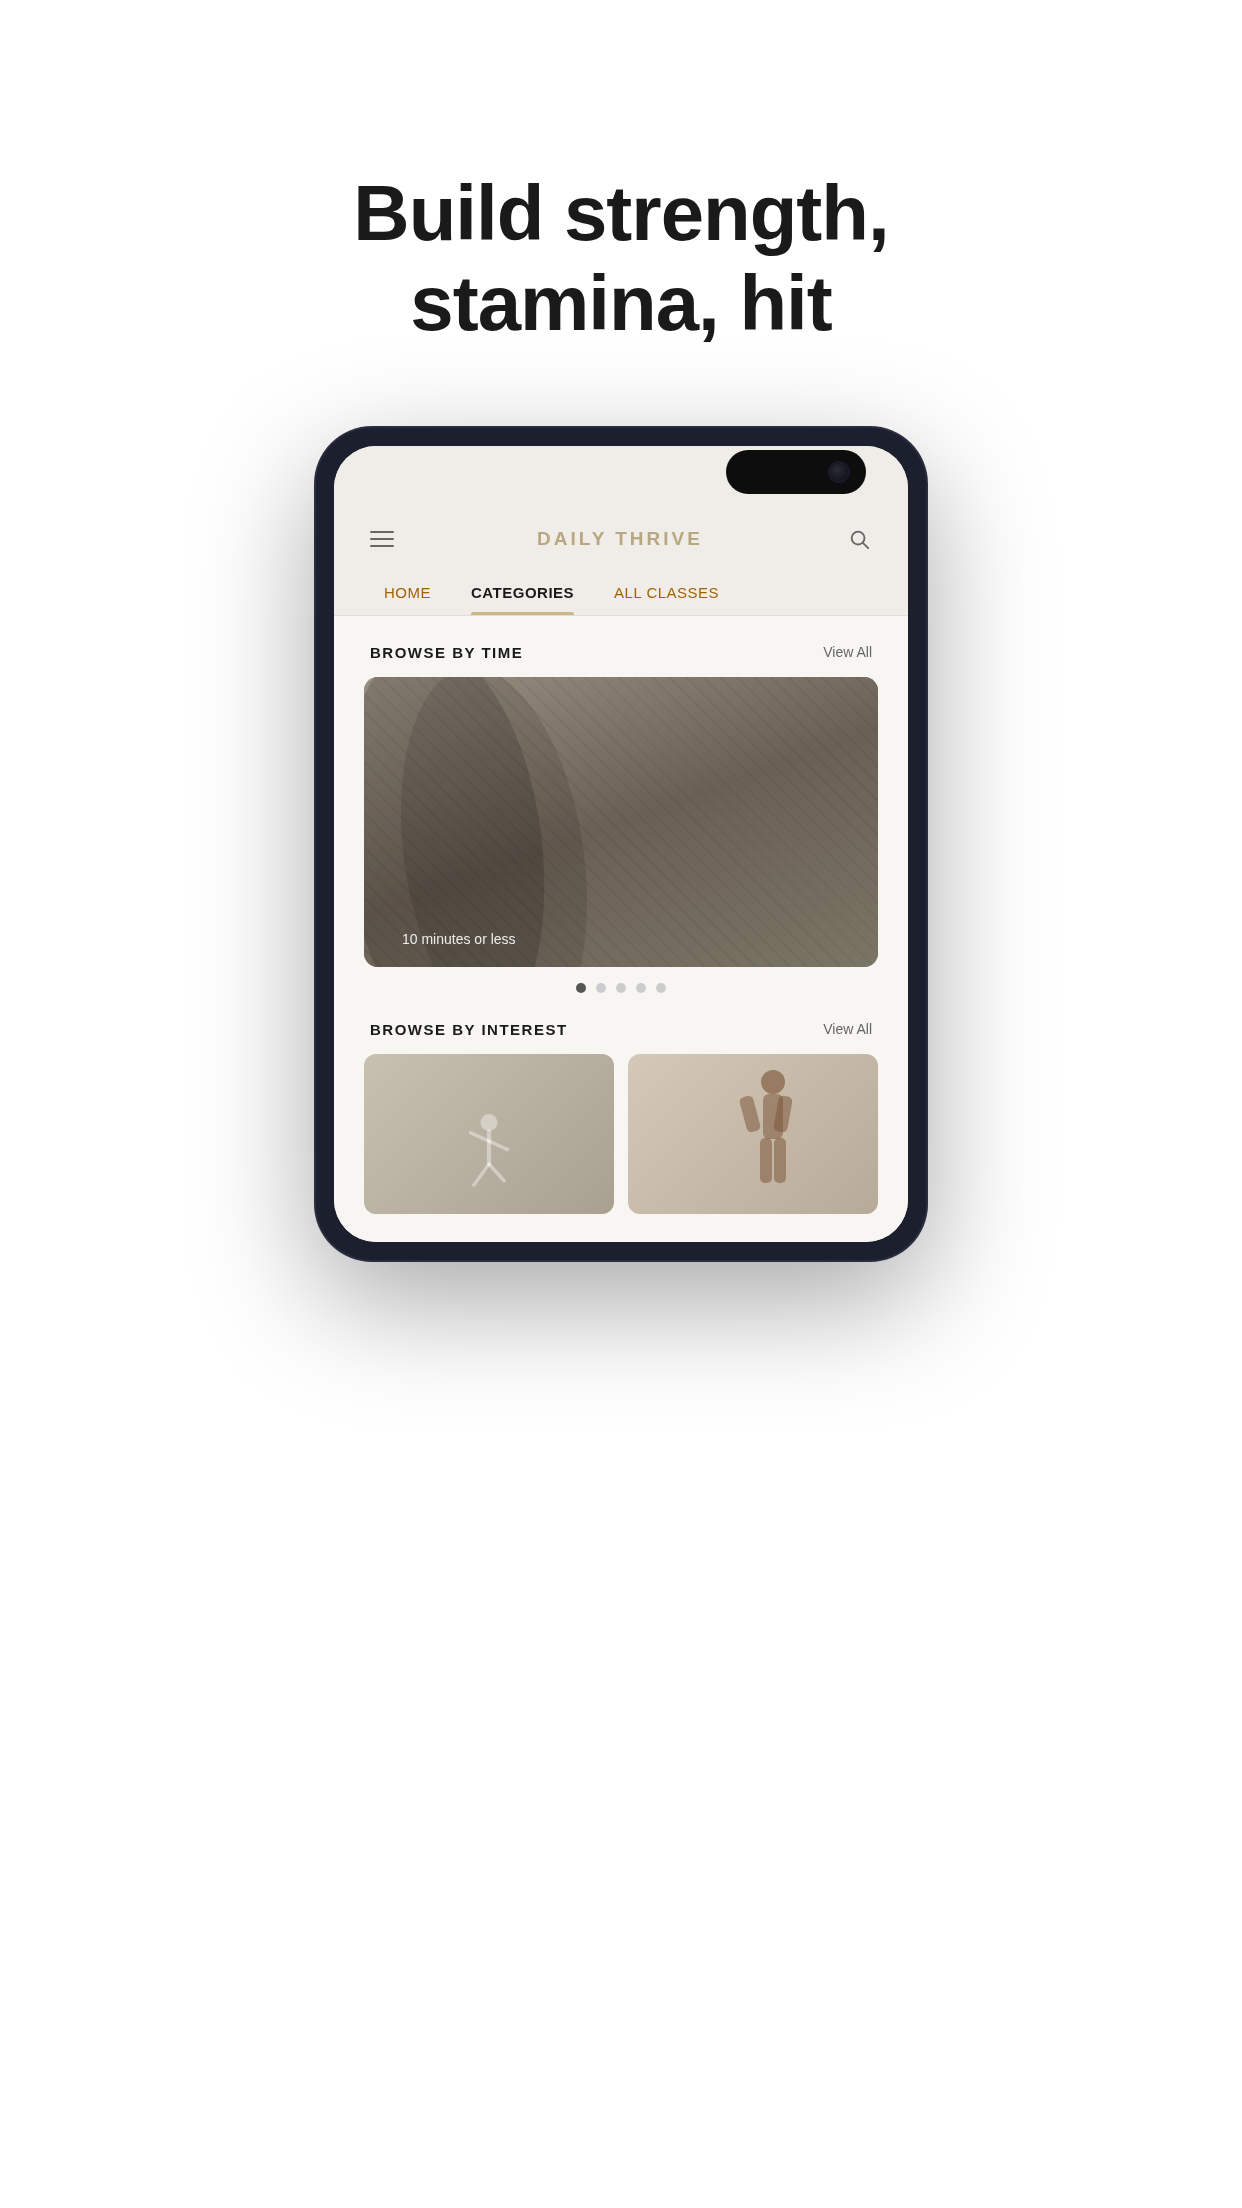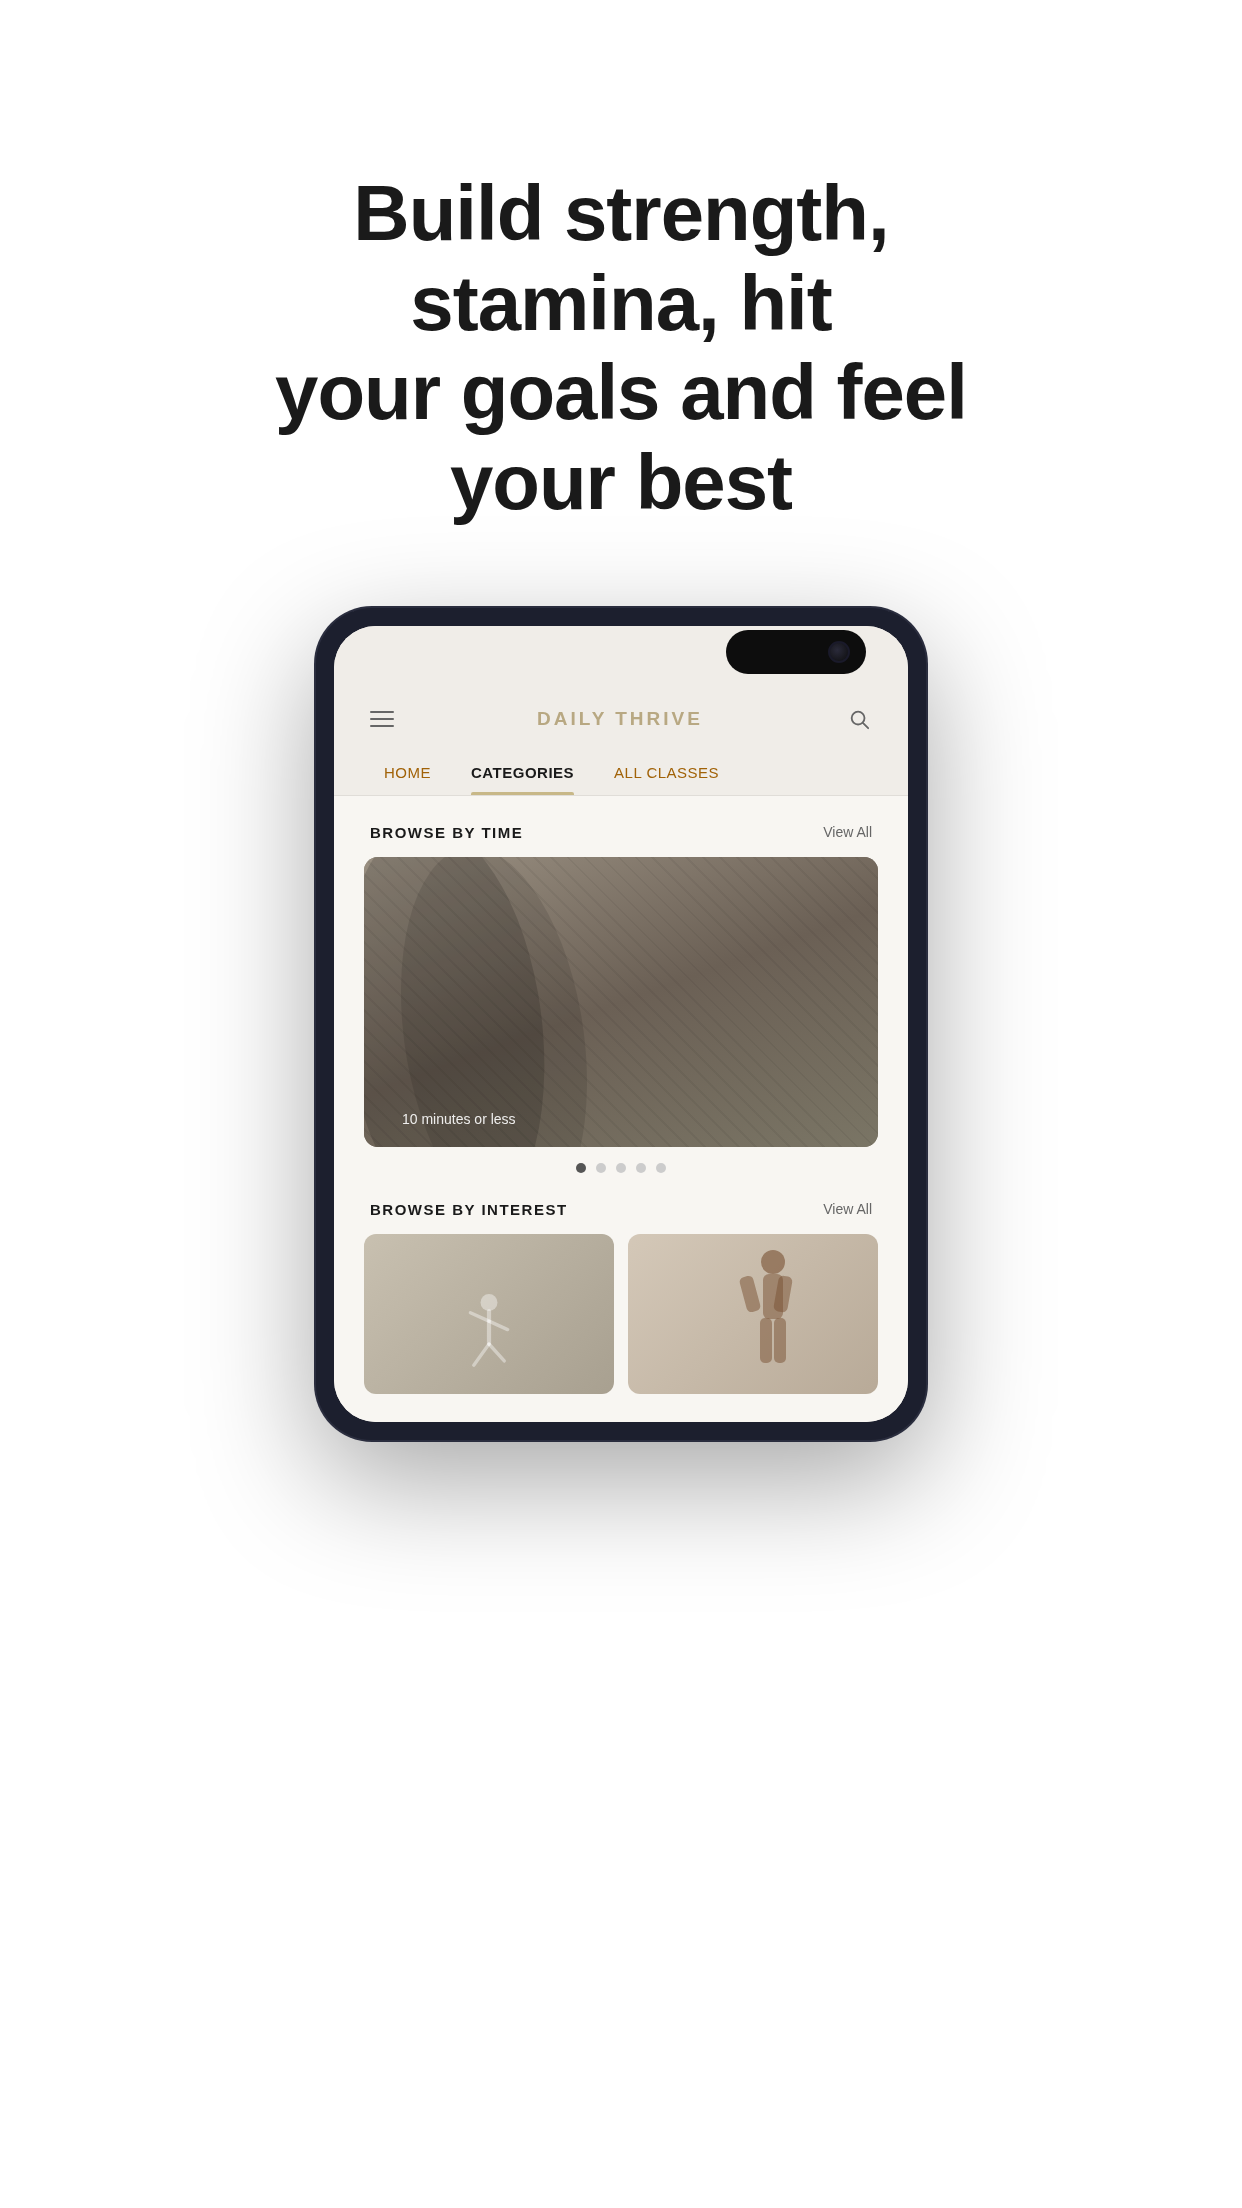--- a/index.html
+++ b/index.html
@@ -164,21 +164,21 @@
 
     
     .app-content {
       background: #f8f6f2;
       padding: 28px 0;
     }
 
     .section-header {
       display: flex;
       justify-content: space-between;
-      align-items: center;
+      align-items: flex-start;
       padding: 0 36px 16px;
     }
 
     .section-title {
       font-size: 15px;
       font-weight: 700;
       letter-spacing: 1.5px;
       color: #1a1a1a;
       text-transform: uppercase;
     }
@@ -321,21 +321,20 @@
       background: linear-gradient(135deg, #d4c8b8 0%, #b8aa98 100%);
       overflow: hidden;
     }
   </style>
 </head>
 <body>
 
 <div class="hero-text">
   <h1>
     <span>Build strength, stamina, hit</span><br>
-    <span>your goals and feel your best</span>
   </h1>
 </div>
 
 <div class="phone-wrapper">
   <div class="phone-frame">
 
     <div class="camera-cutout">
       <div class="camera-lens"></div>
     </div>
 

